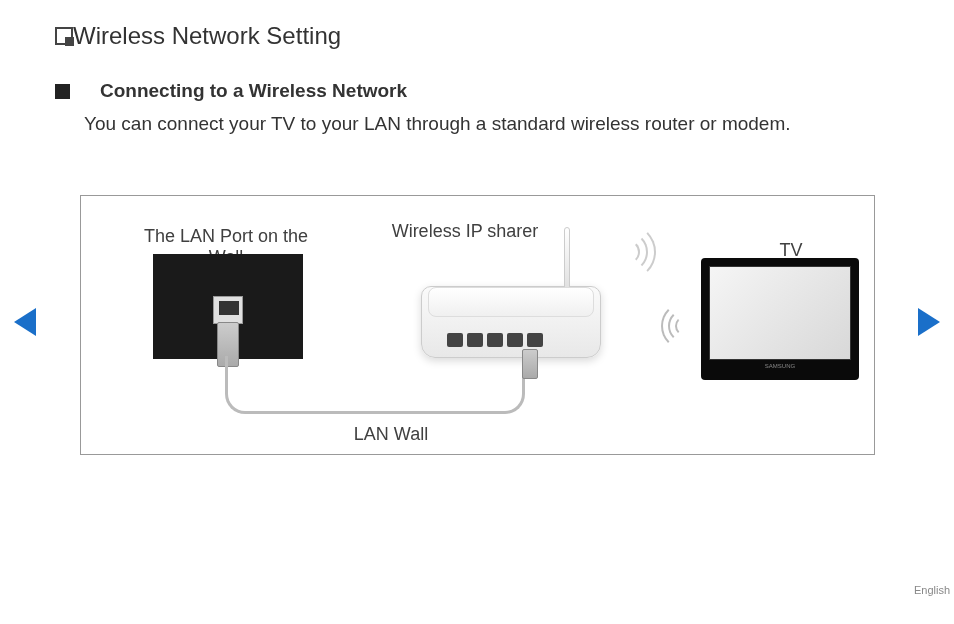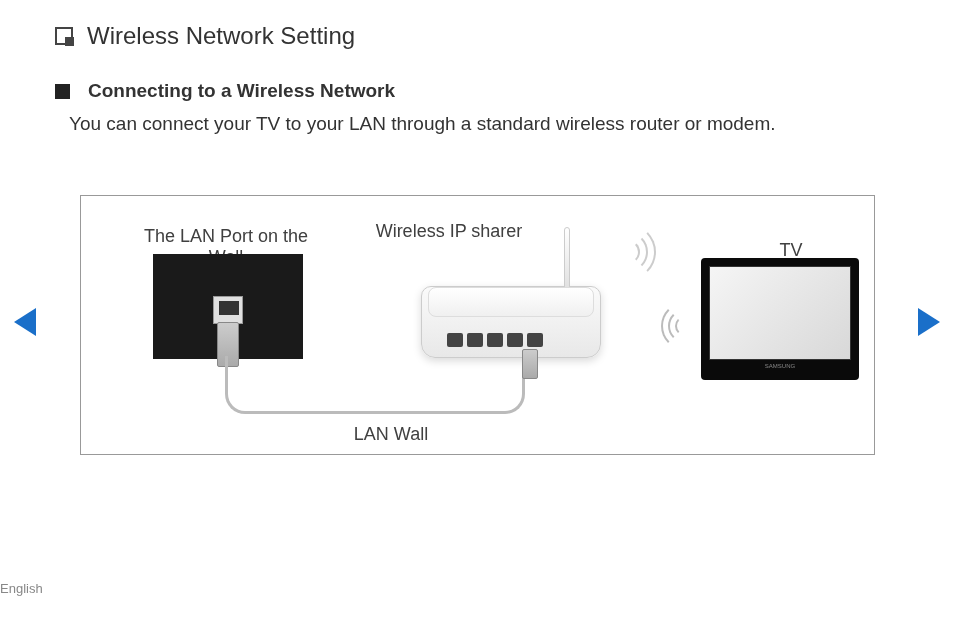--- a/index.html
+++ b/index.html
@@ -12,21 +12,20 @@
       color: #333;
     }
     .page-title {
       position: absolute;
       top: 22px;
       left: 55px;
       font-size: 24px;
       font-weight: 400;
       display: flex;
       align-items: center;
-      gap: 14px;
     }
     .title-bullet {
       width: 18px;
       height: 18px;
       border: 2.5px solid #444;
       display: inline-block;
       position: relative;
     }
     .title-bullet::after {
       content: "";
@@ -41,52 +40,52 @@
       position: absolute;
       top: 80px;
       left: 55px;
       right: 55px;
     }
     .sub-heading {
       font-size: 19px;
       font-weight: bold;
       display: flex;
       align-items: center;
-      gap: 18px;
+      gap: 30px;
     }
     .sub-bullet {
       width: 15px;
       height: 15px;
       background: #222;
       display: inline-block;
     }
     .sub-desc {
       margin-top: 8px;
-      margin-left: 14px;
+      margin-left: 29px;
       font-size: 19px;
       line-height: 1.5;
       color: #333;
     }
     .diagram-box {
       position: absolute;
       top: 195px;
       left: 80px;
       width: 795px;
       height: 260px;
       border: 1px solid #999;
       background: #fff;
     }
     .label {
       position: absolute;
       font-size: 18px;
       color: #404040;
       text-align: center;
     }
     .label-wall { top: 30px; left: 55px; width: 180px; }
-    .label-router { top: 24px; left: 258px; width: 220px; line-height: 1.3; }
+    .label-router { top: 24px; left: 274px; width: 220px; line-height: 1.3; }
     .label-tv { top: 44px; left: 660px; width: 100px; }
     .label-cable { top: 228px; left: 250px; width: 120px; }
 
     
     .wall {
       position: absolute;
       top: 58px;
       left: 72px;
       width: 150px;
       height: 105px;
@@ -256,23 +255,23 @@
       right: 14px;
       border-top: 14px solid transparent;
       border-bottom: 14px solid transparent;
       border-left: 22px solid #1a6fc9;
     }
 
     .footer-lang {
       position: absolute;
       bottom: 28px;
       left: 0;
-      right: 16px;
-      text-align: left;
-      font-size: 13px;
+      right: 4px;
+      text-align: right;
+      font-size: 11px;
       color: #888;
     }
   </style>
 </head>
 <body>
 
 <div class="page-title">
   <span class="title-bullet"></span>
   <span>Wireless Network Setting</span>
 </div>

